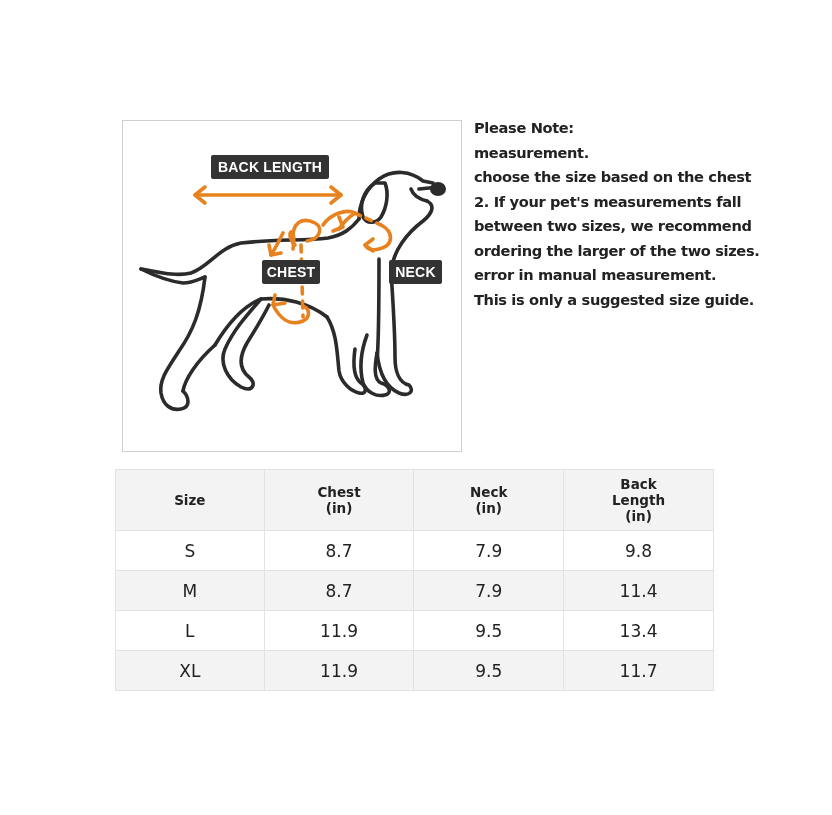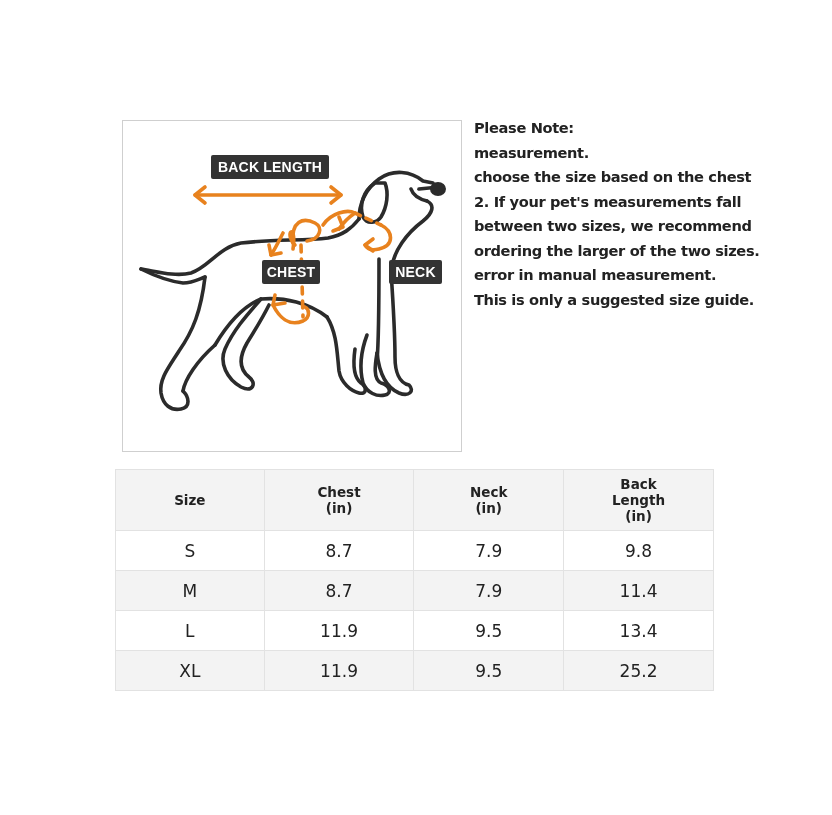--- a/index.html
+++ b/index.html
@@ -141,16 +141,16 @@
     <tr class="plain">
       <td>L</td>
       <td>11.9</td>
       <td>9.5</td>
       <td>13.4</td>
     </tr>
     <tr class="alt">
       <td>XL</td>
       <td>11.9</td>
       <td>9.5</td>
-      <td>25.2</td>
+      <td>11.7</td>
     </tr>
   </tbody>
 </table>
 
 </body></html>

